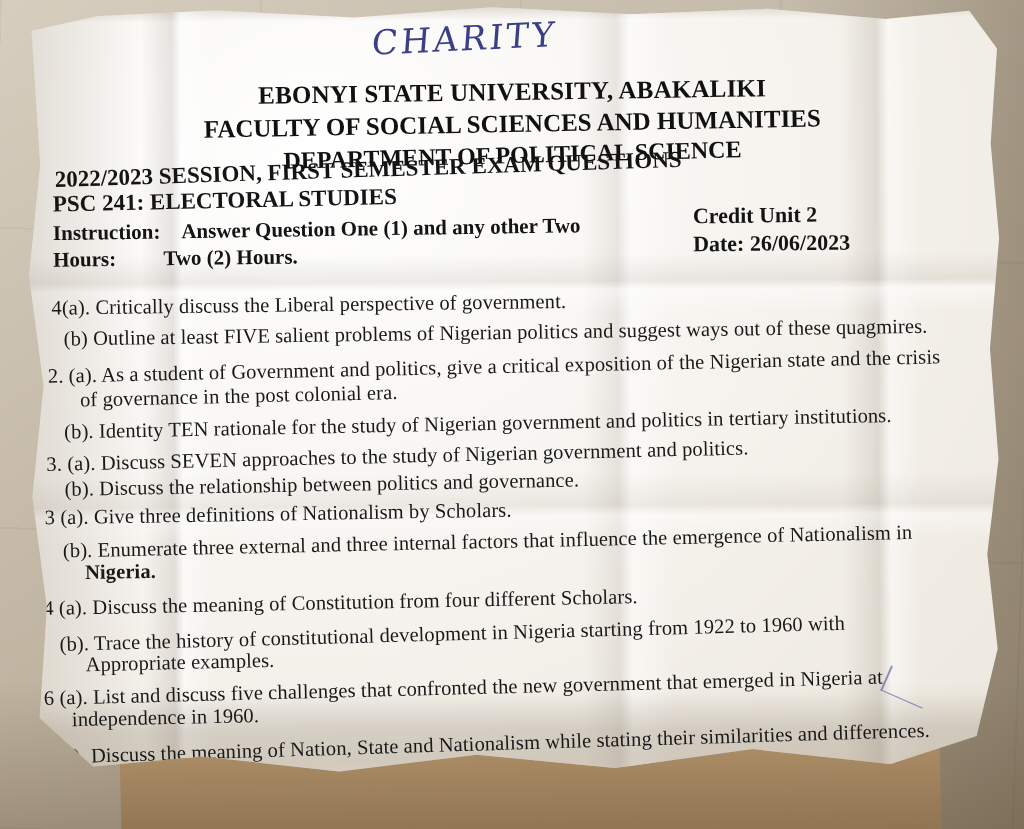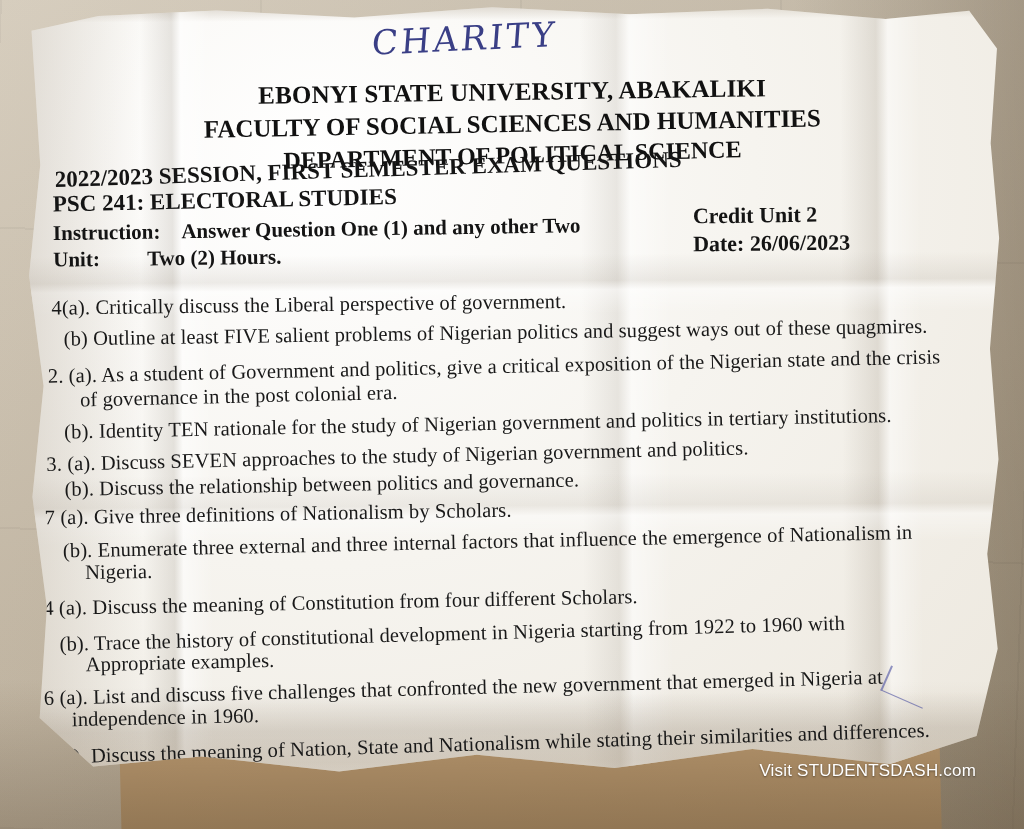--- a/index.html
+++ b/index.html
@@ -199,21 +199,21 @@
       <div class="hdr hdr3">DEPARTMENT OF POLITICAL SCIENCE</div>
 
       <div class="line meta1">2022/2023 SESSION, FIRST SEMESTER EXAM QUESTIONS</div>
       <div class="line meta2">PSC 241: ELECTORAL STUDIES</div>
 
       <div class="line meta3">
         <span>Instruction:</span>
         &nbsp;&nbsp;&nbsp;<span>Answer Question One (1) and any other Two</span>
       </div>
       <div class="line meta4">
-        <span>Unit:</span>
+        <span>Hours:</span>
         &nbsp;&nbsp;&nbsp;&nbsp;&nbsp;&nbsp;&nbsp;&nbsp;<span>Two (2) Hours.</span>
       </div>
 
       <div class="line meta-r1">Credit Unit 2</div>
       <div class="line meta-r2">Date: 26/06/2023</div>
 
       <div class="q" style="left:30px; top:288px; transform:rotate(-0.4deg);">
         <span>4(a).</span>
         <span>Critically discuss the Liberal perspective of government.</span>
       </div>
@@ -237,28 +237,28 @@
       <div class="q" style="left:24px; top:440px; transform:rotate(-1.0deg);">
         <span>3. (a).</span>
         <span>Discuss SEVEN approaches to the study of Nigerian government and politics.</span>
       </div>
       <div class="q" style="left:42px; top:468px; transform:rotate(-0.7deg);">
         <span>(b).</span>
         <span>Discuss the relationship between politics and governance.</span>
       </div>
 
       <div class="q" style="left:22px; top:497px; transform:rotate(-0.6deg);">
-        <span>7 (a).</span>
+        <span>3 (a).</span>
         <span>Give three definitions of Nationalism by Scholars.</span>
       </div>
       <div class="q" style="left:40px; top:526px; transform:rotate(-0.9deg);">
         <span>(b).</span>
         <span>Enumerate three external and three internal factors that influence the emergence of Nationalism in</span>
       </div>
-      <div class="q" style="left:62px; top:554px; transform:rotate(-0.5deg);">
+      <div class="q" style="left:62px; top:554px; transform:rotate(-0.5deg);font-weight:bold;">
         <span>Nigeria.</span>
       </div>
 
       <div class="q" style="left:20px; top:586px; transform:rotate(-0.8deg);">
         <span>4 (a).</span>
         <span>Discuss the meaning of Constitution from four different Scholars.</span>
       </div>
       <div class="q" style="left:36px; top:618px; transform:rotate(-1.2deg);">
         <span>(b).</span>
         <span>Trace the history of constitutional development in Nigeria starting from 1922 to 1960 with</span>
@@ -276,14 +276,13 @@
       </div>
       <div class="q" style="left:32px; top:728px; transform:rotate(-1.4deg);">
         <span>(b).</span>
         <span>Discuss the meaning of Nation, State and Nationalism while stating their similarities and differences.</span>
       </div>
 
       <div class="pen-mark"></div>
     </div>
   </div>
 
-  <div class="watermark">Visit STUDENTSDASH.com</div>
 </div>
 
 </body></html>

